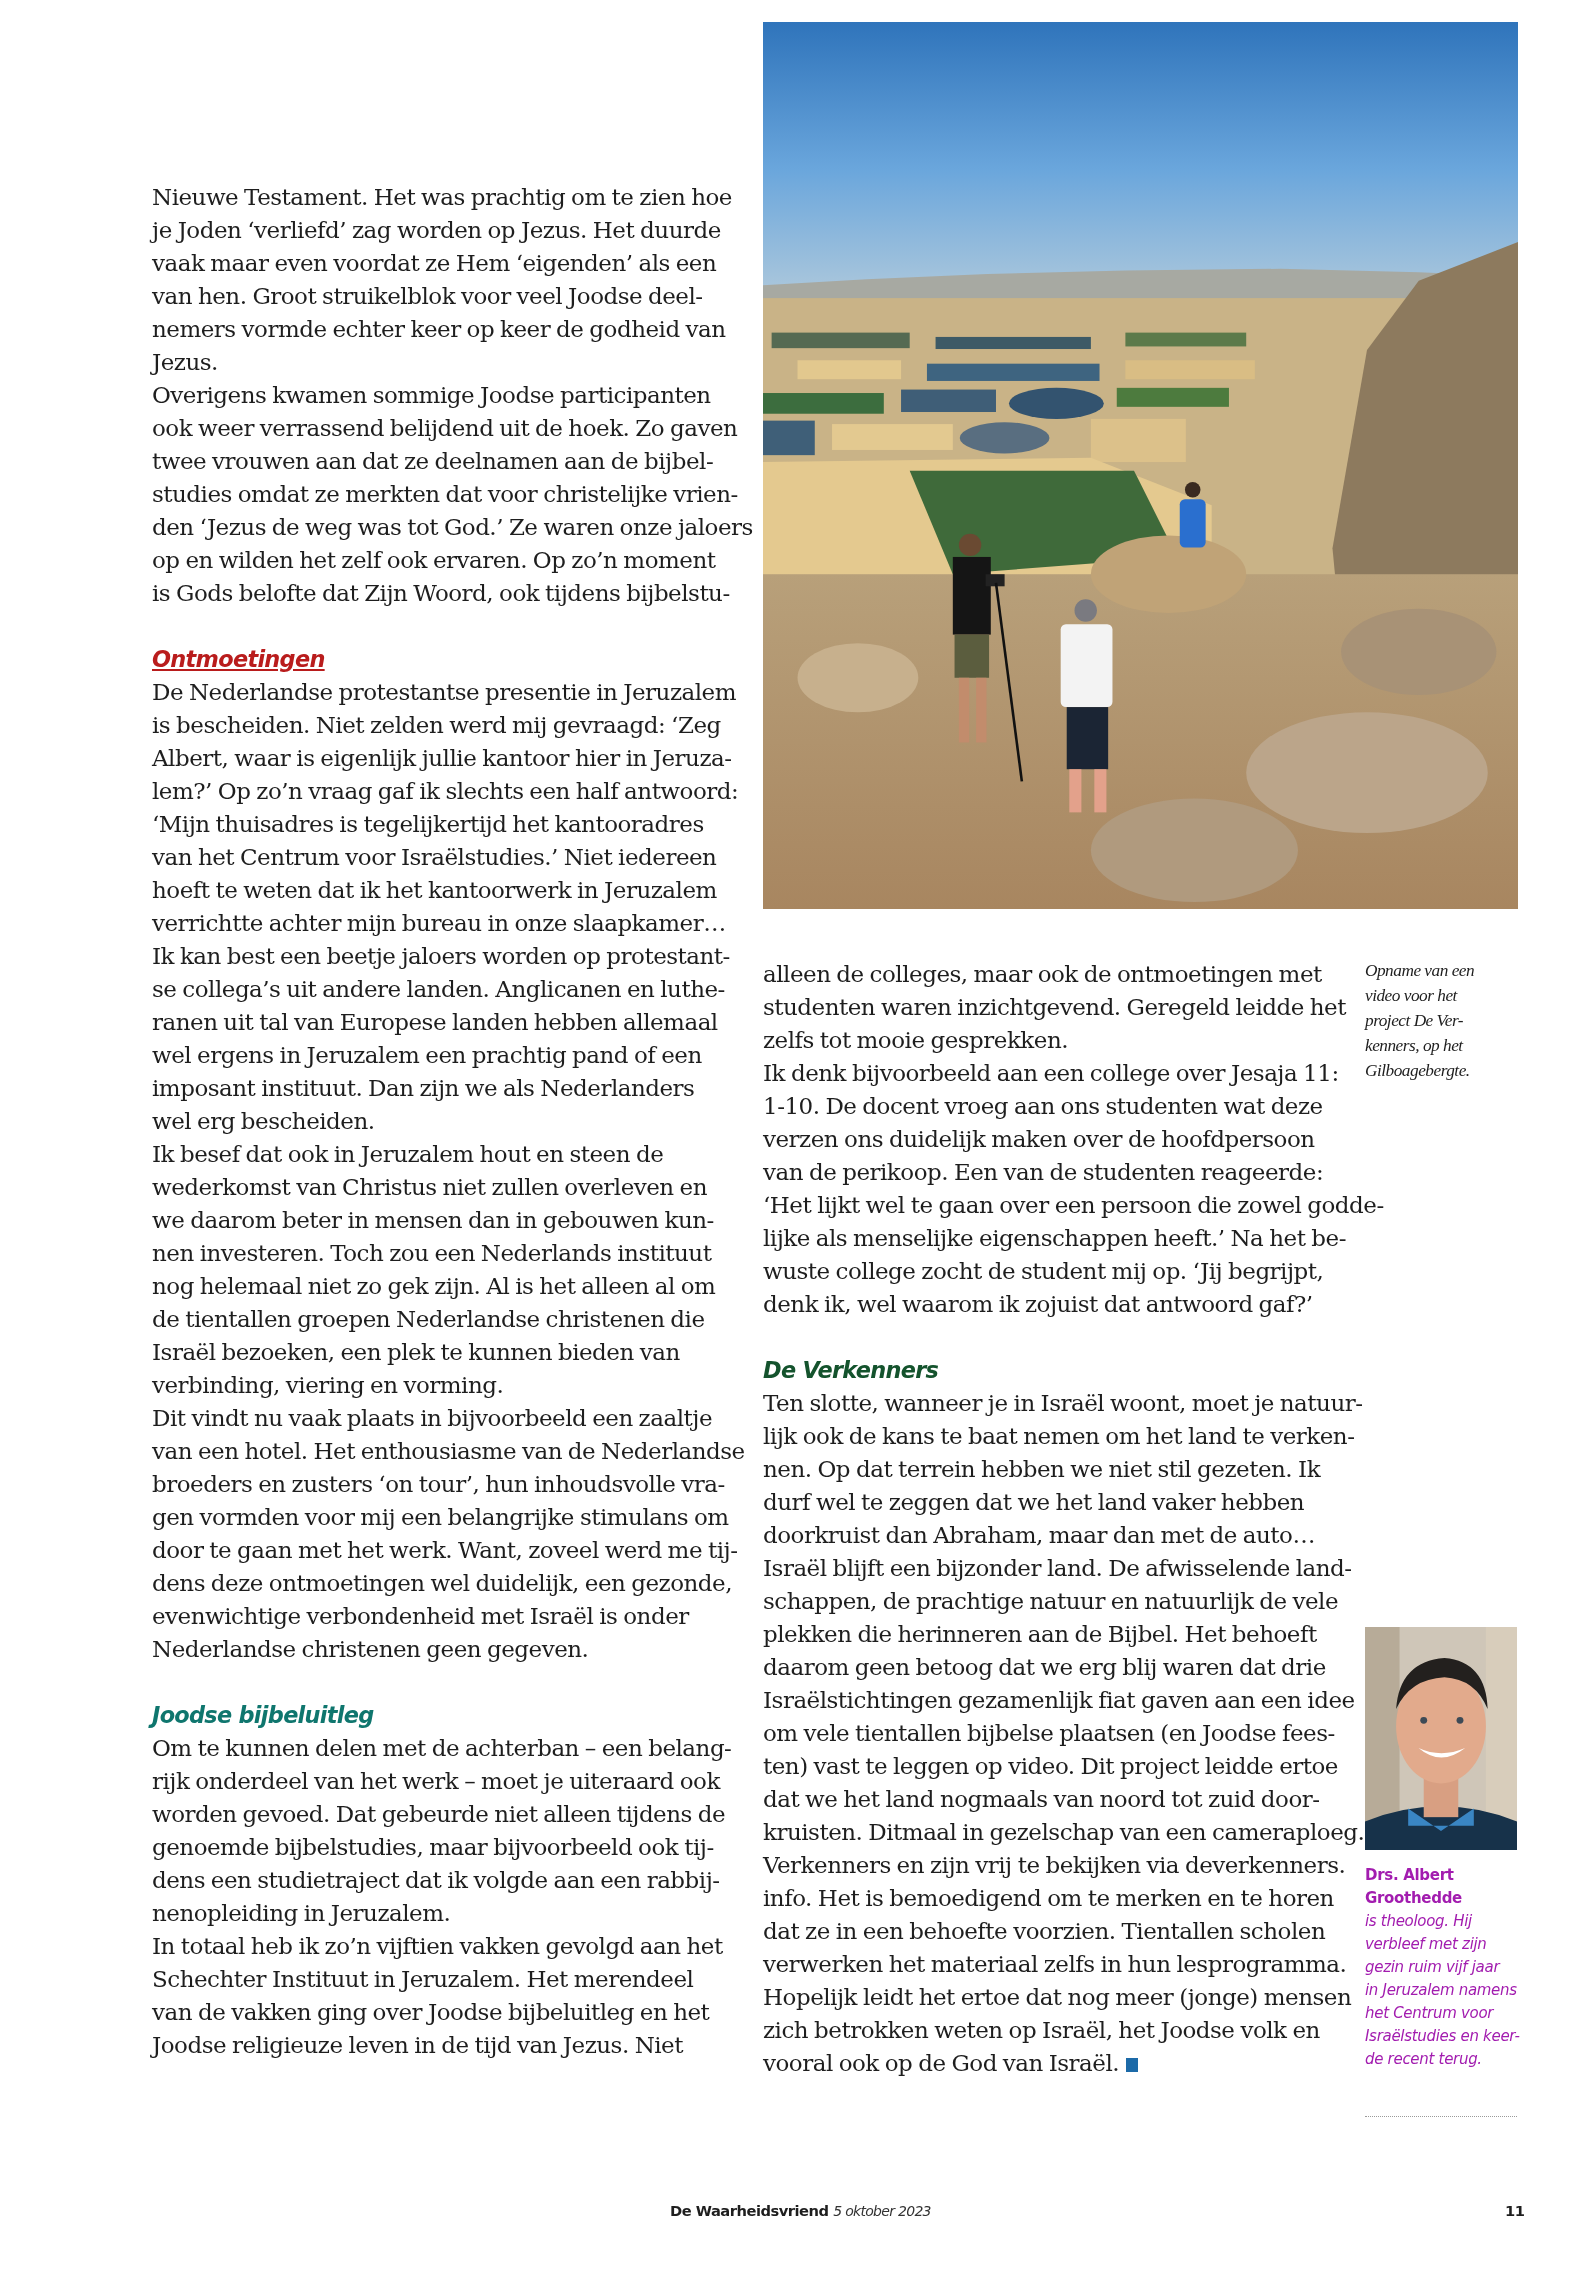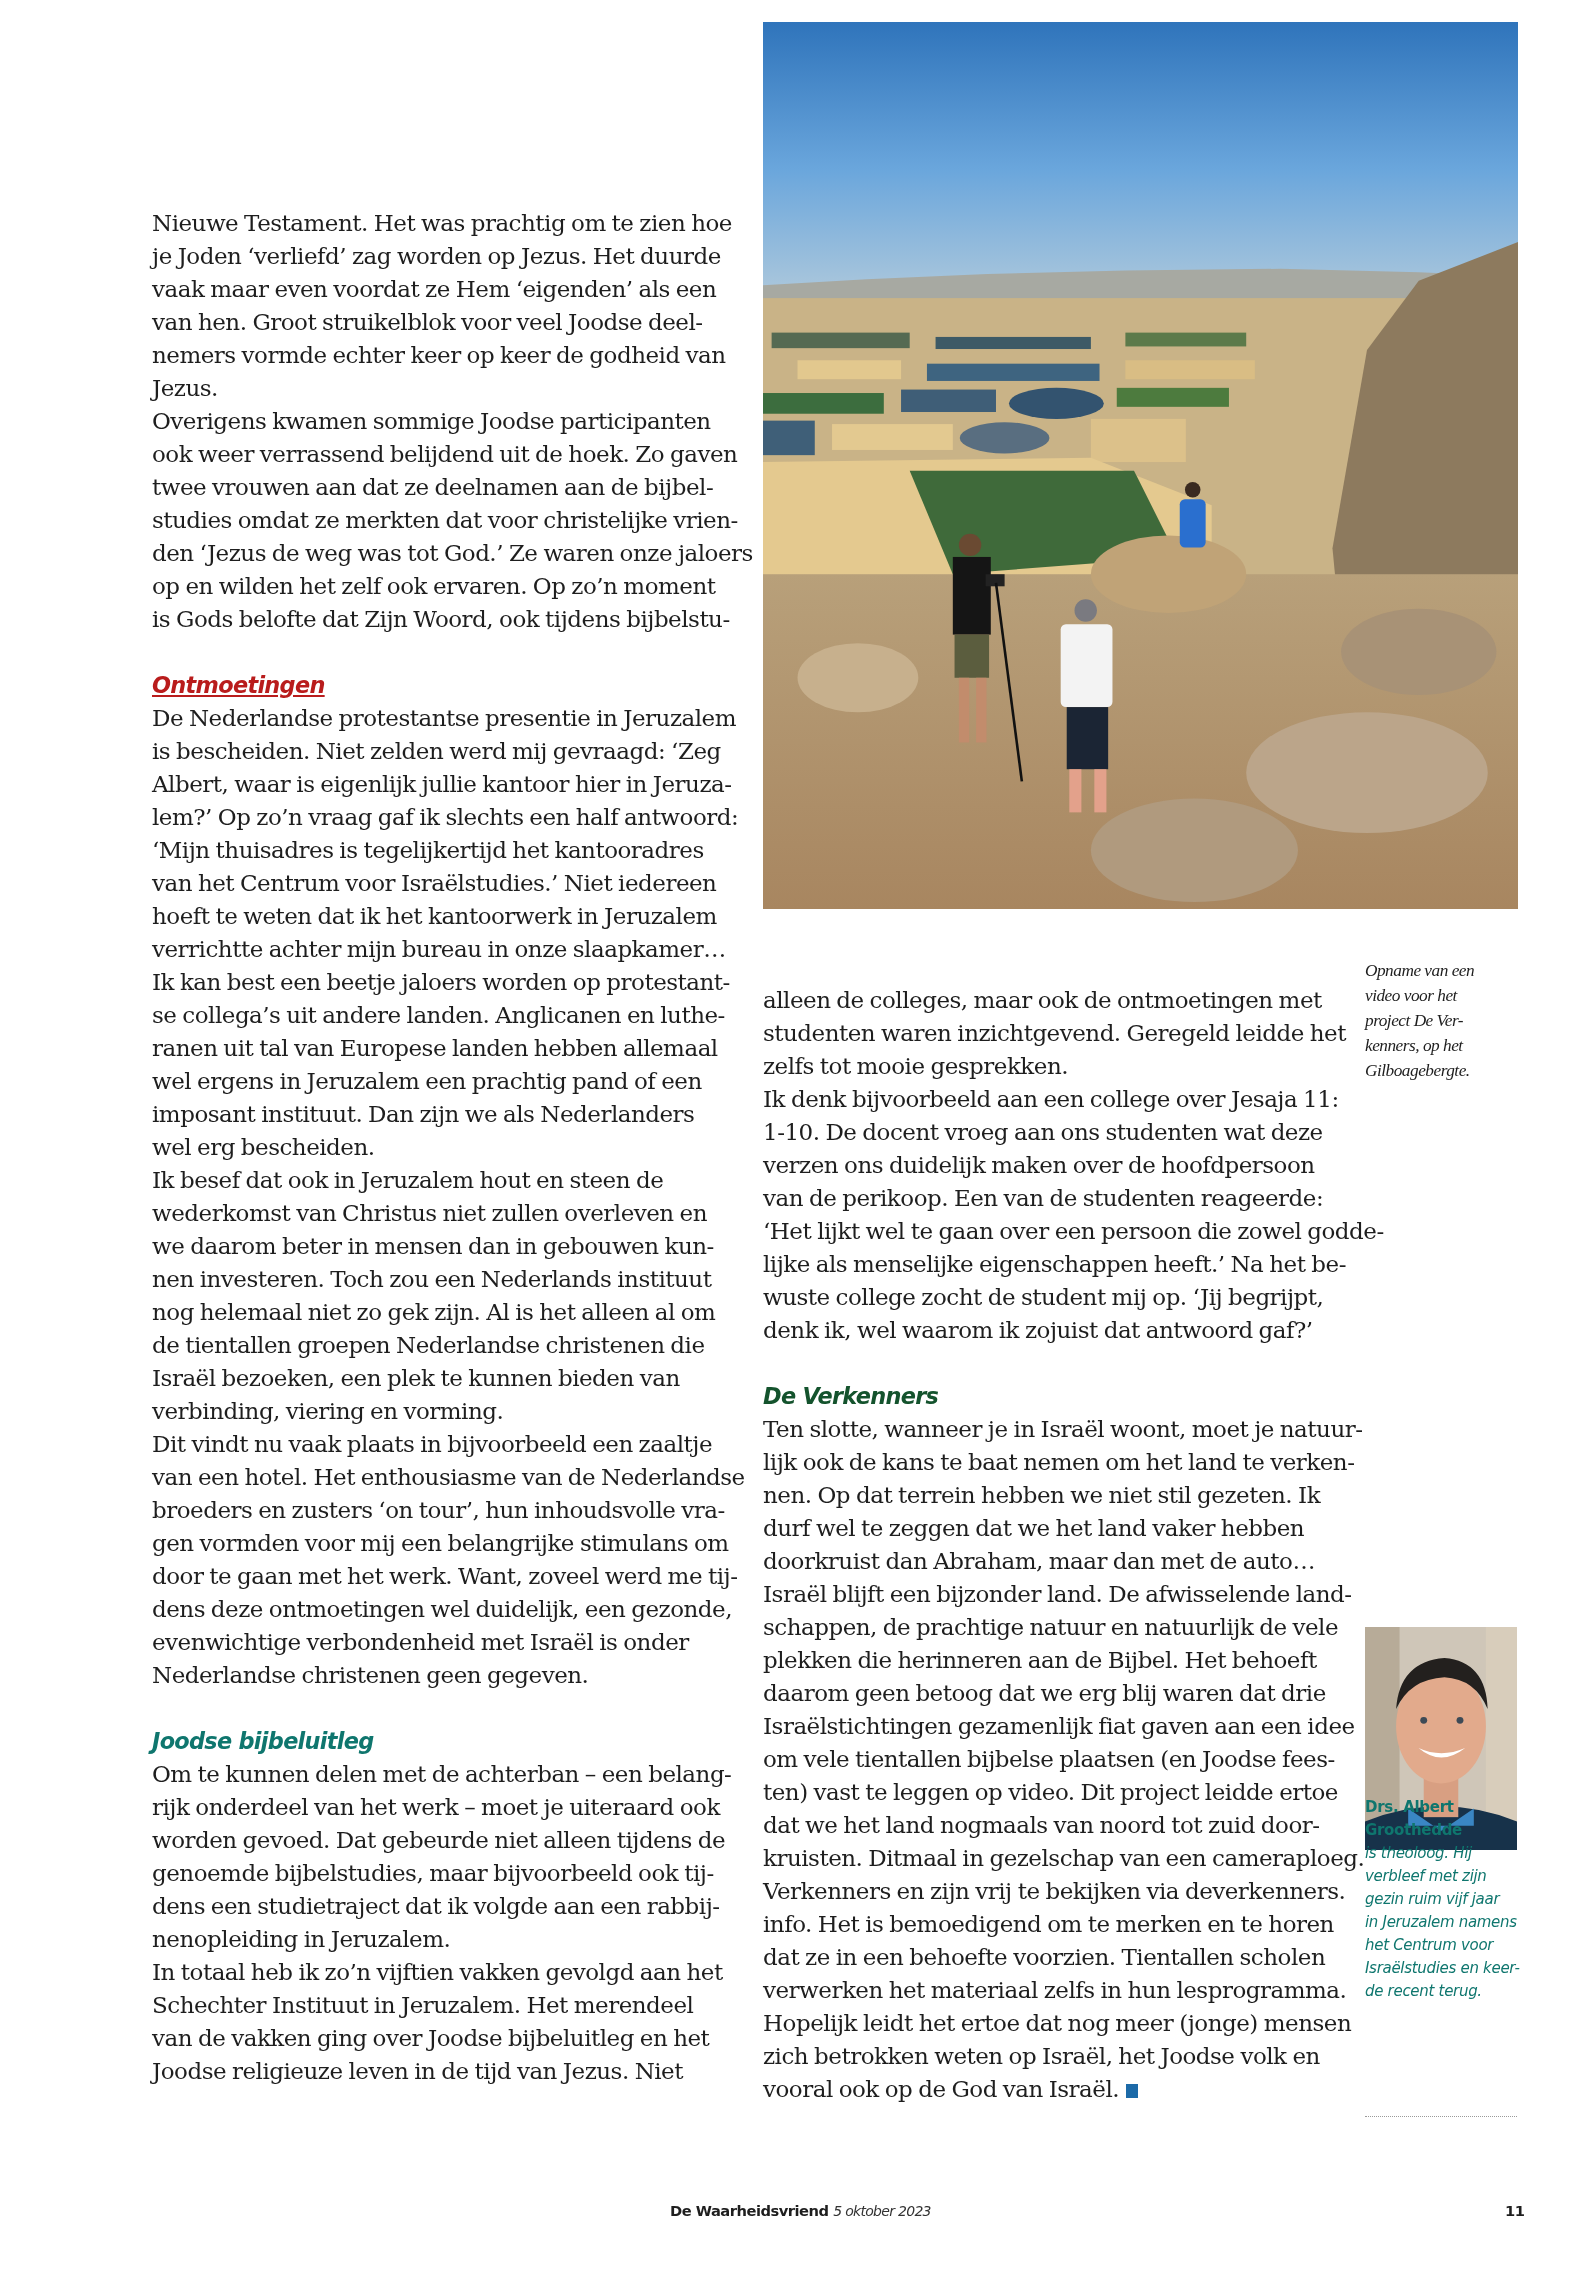--- a/index.html
+++ b/index.html
@@ -1,30 +1,30 @@
 <!DOCTYPE html>
 <html style="font-size:14px"><head>
 <meta charset="utf-8">
 <style>
   html, body { margin: 0; padding: 0; background: #ffffff; }
   body { width: 1592px; height: 2295px; position: relative; overflow: hidden; }
   .page { position: absolute; left: 0; top: 0; width: 1592px; height: 2295px; background: #fff; }
-  .col { position: absolute; font-family: "DejaVu Serif", "Liberation Serif", serif; color: #1e1e1e; margin-top: 26px; }
+  .col { position: absolute; font-family: "DejaVu Serif", "Liberation Serif", serif; color: #1e1e1e; }
   .col1 { left: 152px; top: 181px; width: 570px; }
   .col2 { left: 763px; top: 958px; width: 570px; }
   .line { display: block; height: 33px; line-height: 33px; font-size: 23px; white-space: nowrap; letter-spacing: -0.5px; word-spacing: -0.9px; }
   .heading { display: block; height: 33px; line-height: 33px; font-family: "DejaVu Sans", "Liberation Sans", sans-serif; font-style: italic; font-weight: bold; font-size: 22.4px; color: #1c6aa8; letter-spacing: -0.7px; }
   .gap { display: block; height: 33px; }
   .photo { position: absolute; left: 763px; top: 21.6px; width: 755px; height: 887px; overflow: hidden; }
   .photo svg { display: block; width: 100%; height: 100%; }
   .caption { position: absolute; left: 1365px; top: 958px; width: 173px; font-family: "DejaVu Sans", "Liberation Sans", sans-serif; font-style: italic; font-size: 17.3px; line-height: 25px; color: #1e1e1e; letter-spacing: -0.5px; }
   .caption span { display: block; white-space: nowrap; font-family: Liberation Serif, serif; }
   .portrait { position: absolute; left: 1365px; top: 1627px; width: 152px; height: 223px; overflow: hidden; }
   .portrait svg { display: block; width: 100%; height: 100%; }
-  .bio { position: absolute; left: 1365px; top: 1796px; width: 155px; font-family: "DejaVu Sans", "Liberation Sans", sans-serif; font-size: 15px; line-height: 23px; color: #0f766e; letter-spacing: -0.3px; }
+  .bio { position: absolute; left: 1365px; top: 1864px; width: 155px; font-family: "DejaVu Sans", "Liberation Sans", sans-serif; font-size: 15px; line-height: 23px; color: #a21caf; letter-spacing: -0.3px; }
   .bio span { display: block; white-space: nowrap; }
   .bio .name { font-weight: bold; }
   .bio .txt { font-style: italic; }
   .bio-rule { position: absolute; left: 1365px; top: 2116px; width: 152px; border-top: 1.3px dotted #9a9a9a; }
   .footer { position: absolute; top: 2202px; font-family: "DejaVu Sans", "Liberation Sans", sans-serif; font-size: 14.7px; color: #1e1e1e; }
   .footer-left { left: 670px; }
   .footer-left .pub { font-weight: bold; letter-spacing: -0.5px; }
   .footer-left .date { font-style: italic; font-size: 14px; letter-spacing: -0.7px; margin-left: 0; color: #333; }
   .footer-right { left: 1505px; font-weight: bold; letter-spacing: -0.4px; }
   .endmark { display: inline-block; width: 12px; height: 14px; background: #1c6aa8; margin-left: 7px; vertical-align: -0.9px; }

